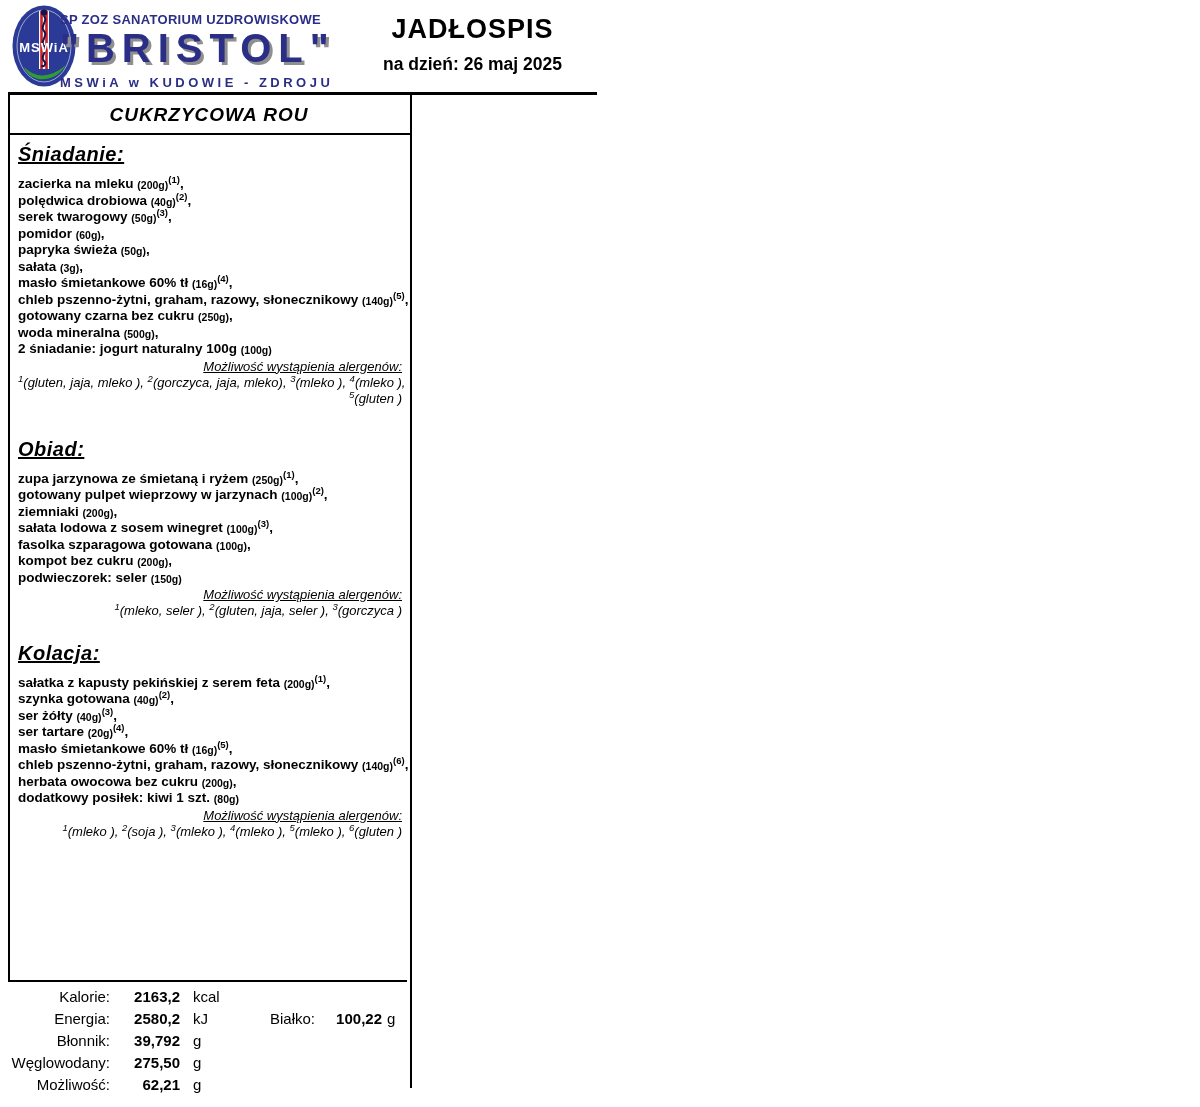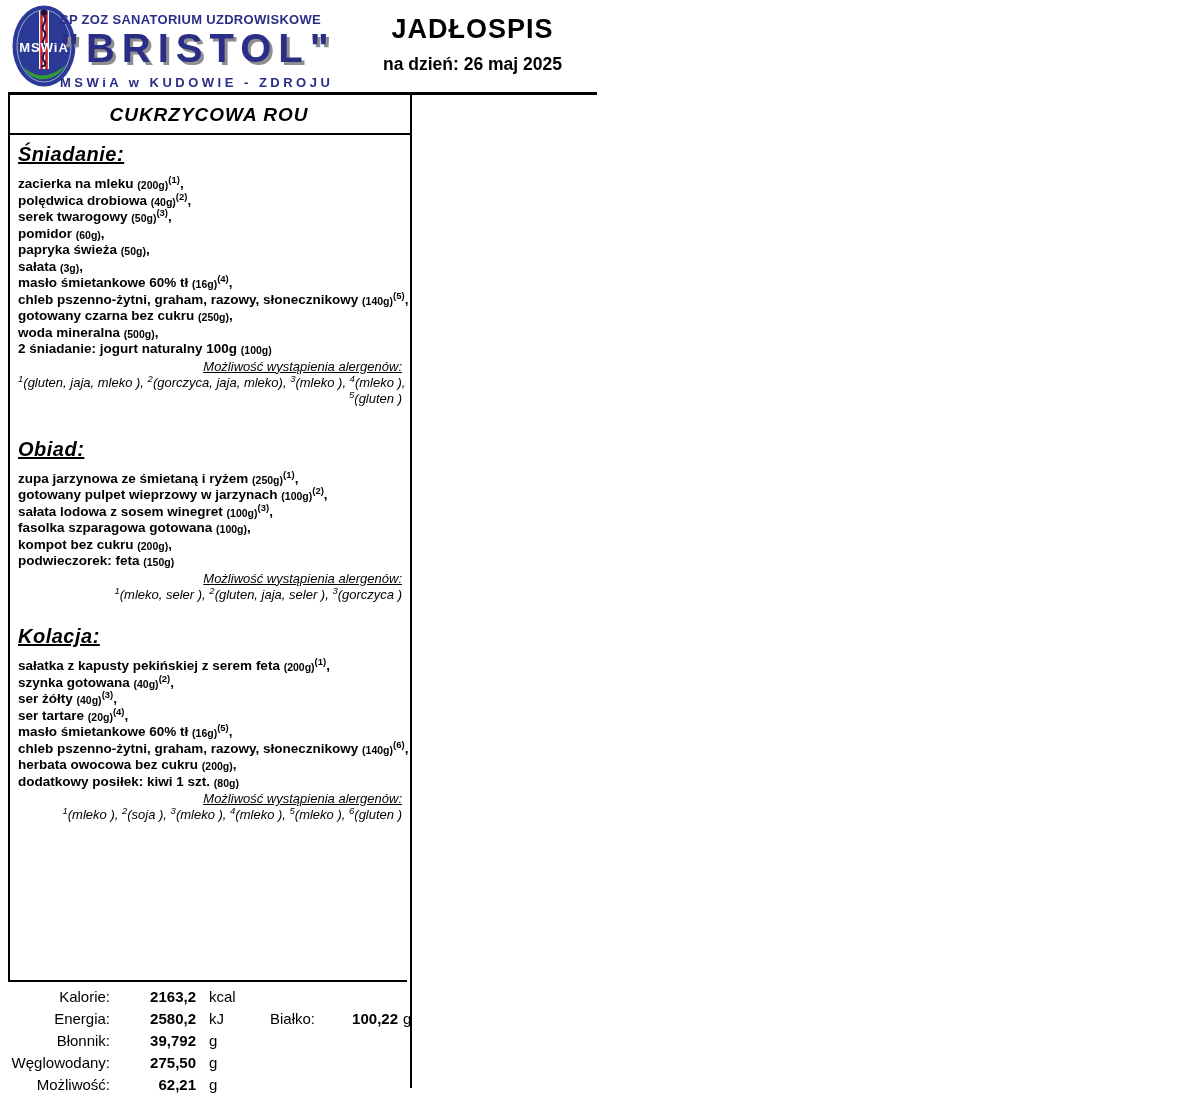--- a/index.html
+++ b/index.html
@@ -52,21 +52,21 @@
   .allergen-title{font-size:13px;font-style:italic;text-decoration:underline;line-height:16px;}
   .aline{font-size:13px;font-style:italic;line-height:16.5px;white-space:nowrap;}
   .aline sup{font-size:9.5px;font-style:italic;}
 
   
   .nutrition{position:absolute;left:0;top:885px;width:402px;}
   .rule-sep{height:2px;background:#000;width:399px;}
   .nrows{position:relative;margin-top:6px;}
   .nrow{display:flex;align-items:baseline;height:22px;font-size:15px;gap:8px;}
   .nlabel{width:102px;text-align:right;}
-  .nvalue{width:50px;text-align:right;font-weight:bold;margin-left:28px;}
+  .nvalue{width:50px;text-align:right;font-weight:bold;margin-left:12px;}
   .nunit{margin-left:5px;}
   .protein{position:absolute;left:237px;top:22px;display:flex;align-items:baseline;height:22px;font-size:15px;}
   .protein .nlabel{width:70px;}
   .protein .nvalue{width:55px;}
 
   :root{--navy:#2b2e87;}
 </style>
 </head>
 <body>
 
@@ -129,24 +129,25 @@
                 <div class="aline"><sup>5</sup><span>(gluten  )</span></div>
               </div>
     </div>
   </section>
 
   <section class="meal">
     <h2 class="meal-heading">Obiad:</h2>
     <div class="items">
               <div class="item"><span class="iname">zupa jarzynowa ze śmietaną i ryżem </span><span class="portion">(250g)</span><sup class="isup">(1)</sup><span class="iname">,</span></div>
               <div class="item"><span class="iname">gotowany pulpet wieprzowy w jarzynach </span><span class="portion">(100g)</span><sup class="isup">(2)</sup><span class="iname">,</span></div>
+              <div class="item"><span class="iname">ziemniaki  </span><span class="portion">(200g)</span><span class="iname">,</span></div>
               <div class="item"><span class="iname">sałata lodowa z sosem winegret </span><span class="portion">(100g)</span><sup class="isup">(3)</sup><span class="iname">,</span></div>
               <div class="item"><span class="iname">fasolka szparagowa gotowana </span><span class="portion">(100g)</span><span class="iname">,</span></div>
               <div class="item"><span class="iname">kompot bez cukru </span><span class="portion">(200g)</span><span class="iname">,</span></div>
-              <div class="item"><span class="iname">podwieczorek: feta </span><span class="portion">(150g)</span></div>
+              <div class="item"><span class="iname">podwieczorek: seler </span><span class="portion">(150g)</span></div>
             </div>
     <div class="allergens">
       <div class="allergen-title">Możliwość wystąpienia alergenów:</div>
       <div>
                 <div class="aline"><sup>1</sup><span>(mleko, seler ), </span><sup>2</sup><span>(gluten, jaja, seler ), </span><sup>3</sup><span>(gorczyca )</span></div>
               </div>
     </div>
   </section>
 
   <section class="meal">

